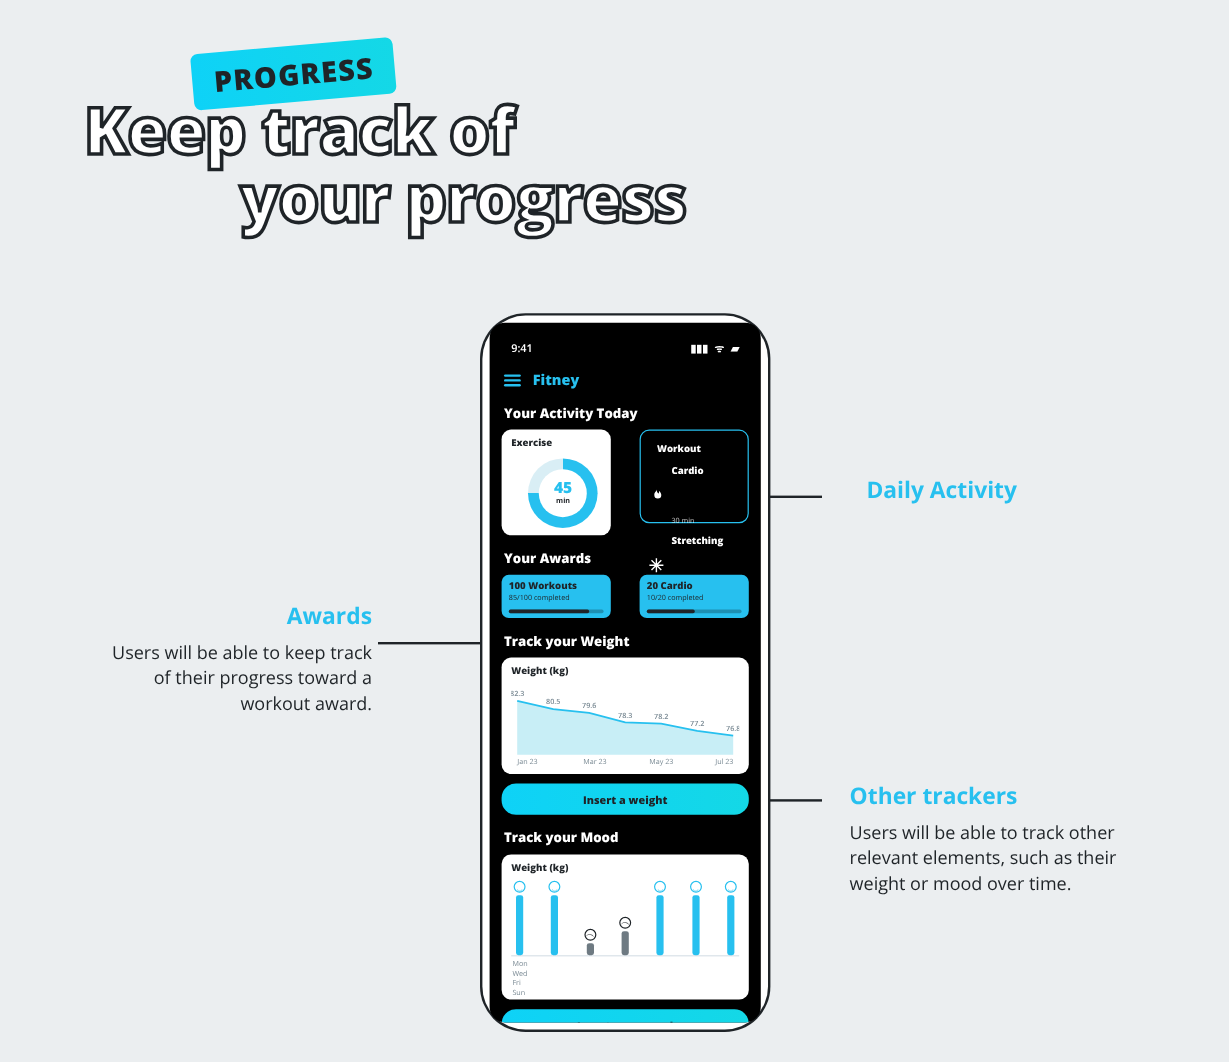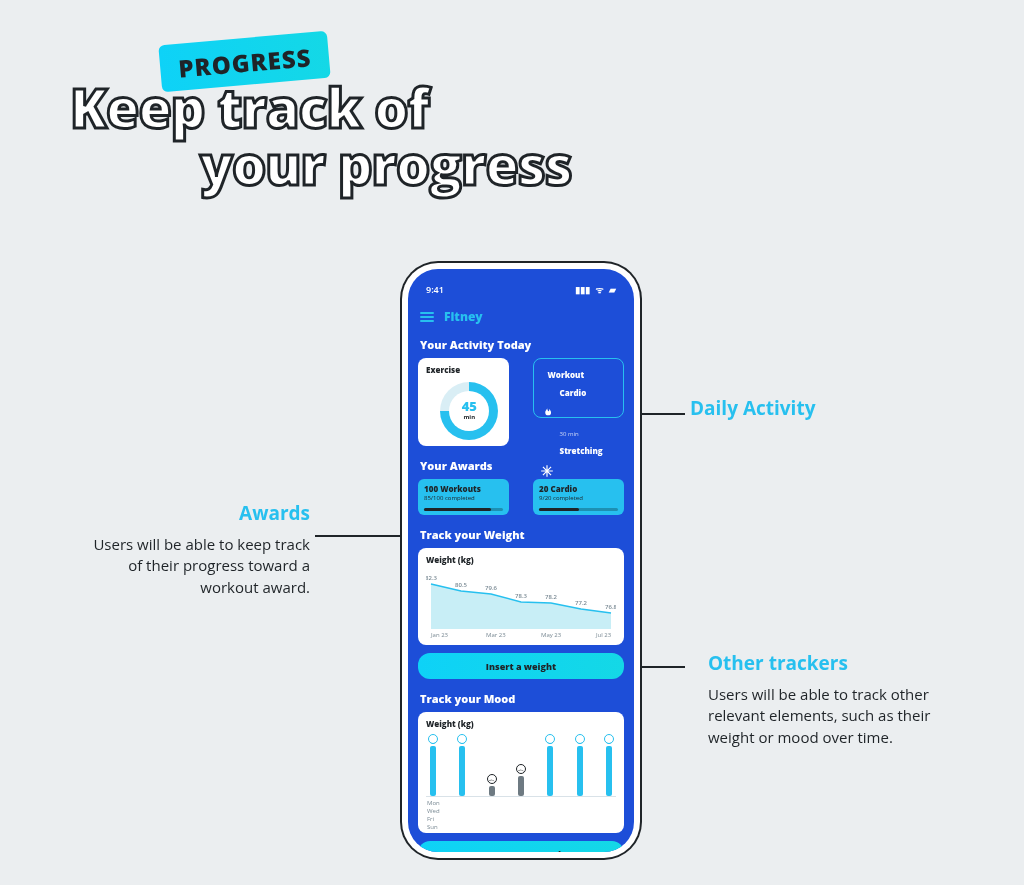--- a/index.html
+++ b/index.html
@@ -35,37 +35,37 @@
   line-height: 1.05;
   margin-top: -6px;
   letter-spacing: -1px;
 }
 .hero h1 .line2 { display:block; padding-left: 130px; }
 
 
 .callout { position: absolute; width: 230px; font-size: 15px; line-height: 1.45; color:#1f2428; }
 .callout .title { color:#27c0ef; font-weight:700; font-size:19px; margin-bottom:6px; }
 .callout.awards { left:80px; top:500px; text-align:right; }
-.callout.daily  { left:690px; top:395px; }
+.callout.daily  { left:722px; top:395px; }
 .callout.other  { left:708px; top:650px; }
 
 
 .line { position:absolute; height:2px; background:#1f2428; }
 .dot  { position:absolute; width:10px; height:10px; border:2px solid #1f2428; border-radius:50%; background:#27c0ef; }
 
 
 .phone-outer {
   position:absolute; left:402px; top:263px;
   width:238px; height:595px;
   background:#fff; border-radius:36px;
   box-shadow:0 0 0 2px #1f2428;
 }
 .phone {
   position:absolute; inset:6px;
-  background:#1d4ed8; border-radius:30px;
+  background:#000000; border-radius:13px;
   padding:14px 10px 12px;
   color:#fff;
   overflow:hidden;
   font-size:9px;
 }
 .statusbar { display:flex; justify-content:space-between; font-size:9px; padding:0 8px; font-weight:600; }
 .statusbar .icons span { margin-left:3px; }
 
 .appbar { display:flex; align-items:center; gap:10px; margin-top:12px; padding:0 2px; }
 .hamburger { width:14px; height:10px; display:flex; flex-direction:column; justify-content:space-between; }
@@ -85,21 +85,21 @@
 .ring-wrap { flex:1; display:flex; align-items:center; justify-content:center;margin-left:12px; }
 .ring {
   width:58px; height:58px; border-radius:50%;
   background: conic-gradient(#27c0ef 0 270deg, #d9eef5 270deg 360deg);
   display:flex; align-items:center; justify-content:center;
 }
 .ring-inner { width:40px; height:40px; border-radius:50%; background:#fff; display:flex; flex-direction:column; justify-content:center; align-items:center; }
 .ring-val { color:#27c0ef; font-size:13px; font-weight:800; line-height:1; }
 .ring-unit { font-size:6px; font-weight:700; color:#1f2428; }
 
-.workout-card { width:50%; height:60px; padding:4px 0 4px 6px; }
+.workout-card { width:50%; height:78px; padding:4px 0 4px 6px; }
 .wk-item { display:flex; align-items:center; gap:6px; margin-top:7px; }
 .wk-icon { width:14px; height:14px; color:#fff; }
 .wk-name { font-weight:800; font-size:8px; }
 .wk-sub  { font-size:6px; opacity:.75;margin-top:32px; }
 
 .award { flex:1; height:36px; background:#27c0ef; border-radius:6px; padding:4px 6px; color:#1f2428; position:relative; overflow:hidden; }
 .award .a-title { font-size:8px; font-weight:800; }
 .award .a-sub { font-size:6px; }
 .award .bar { position:absolute; left:6px; right:6px; bottom:4px; height:3px; background:rgba(0,0,0,.25); border-radius:2px; }
 .award .bar i { display:block; height:100%; background:#1f2428; border-radius:2px; }
@@ -220,21 +220,21 @@
     <div class="row">
       <div class="award">
         <div class="a-title">100 Workouts</div>
         <div class="a-sub">85/100 completed</div>
         <div class="bar">
             <i style="width:85%"></i>
           </div>
       </div>
       <div class="award">
         <div class="a-title">20 Cardio</div>
-        <div class="a-sub">9/20 completed</div>
+        <div class="a-sub">10/20 completed</div>
         <div class="bar">
             <i style="width:50%"></i>
           </div>
       </div>
     </div>
 
     <div class="sec-title">Track your Weight</div>
     <div class="chart-card">
       <div class="c-title">Weight (kg)</div>
       <svg class="weight-svg" viewBox="0 0 190 70">

